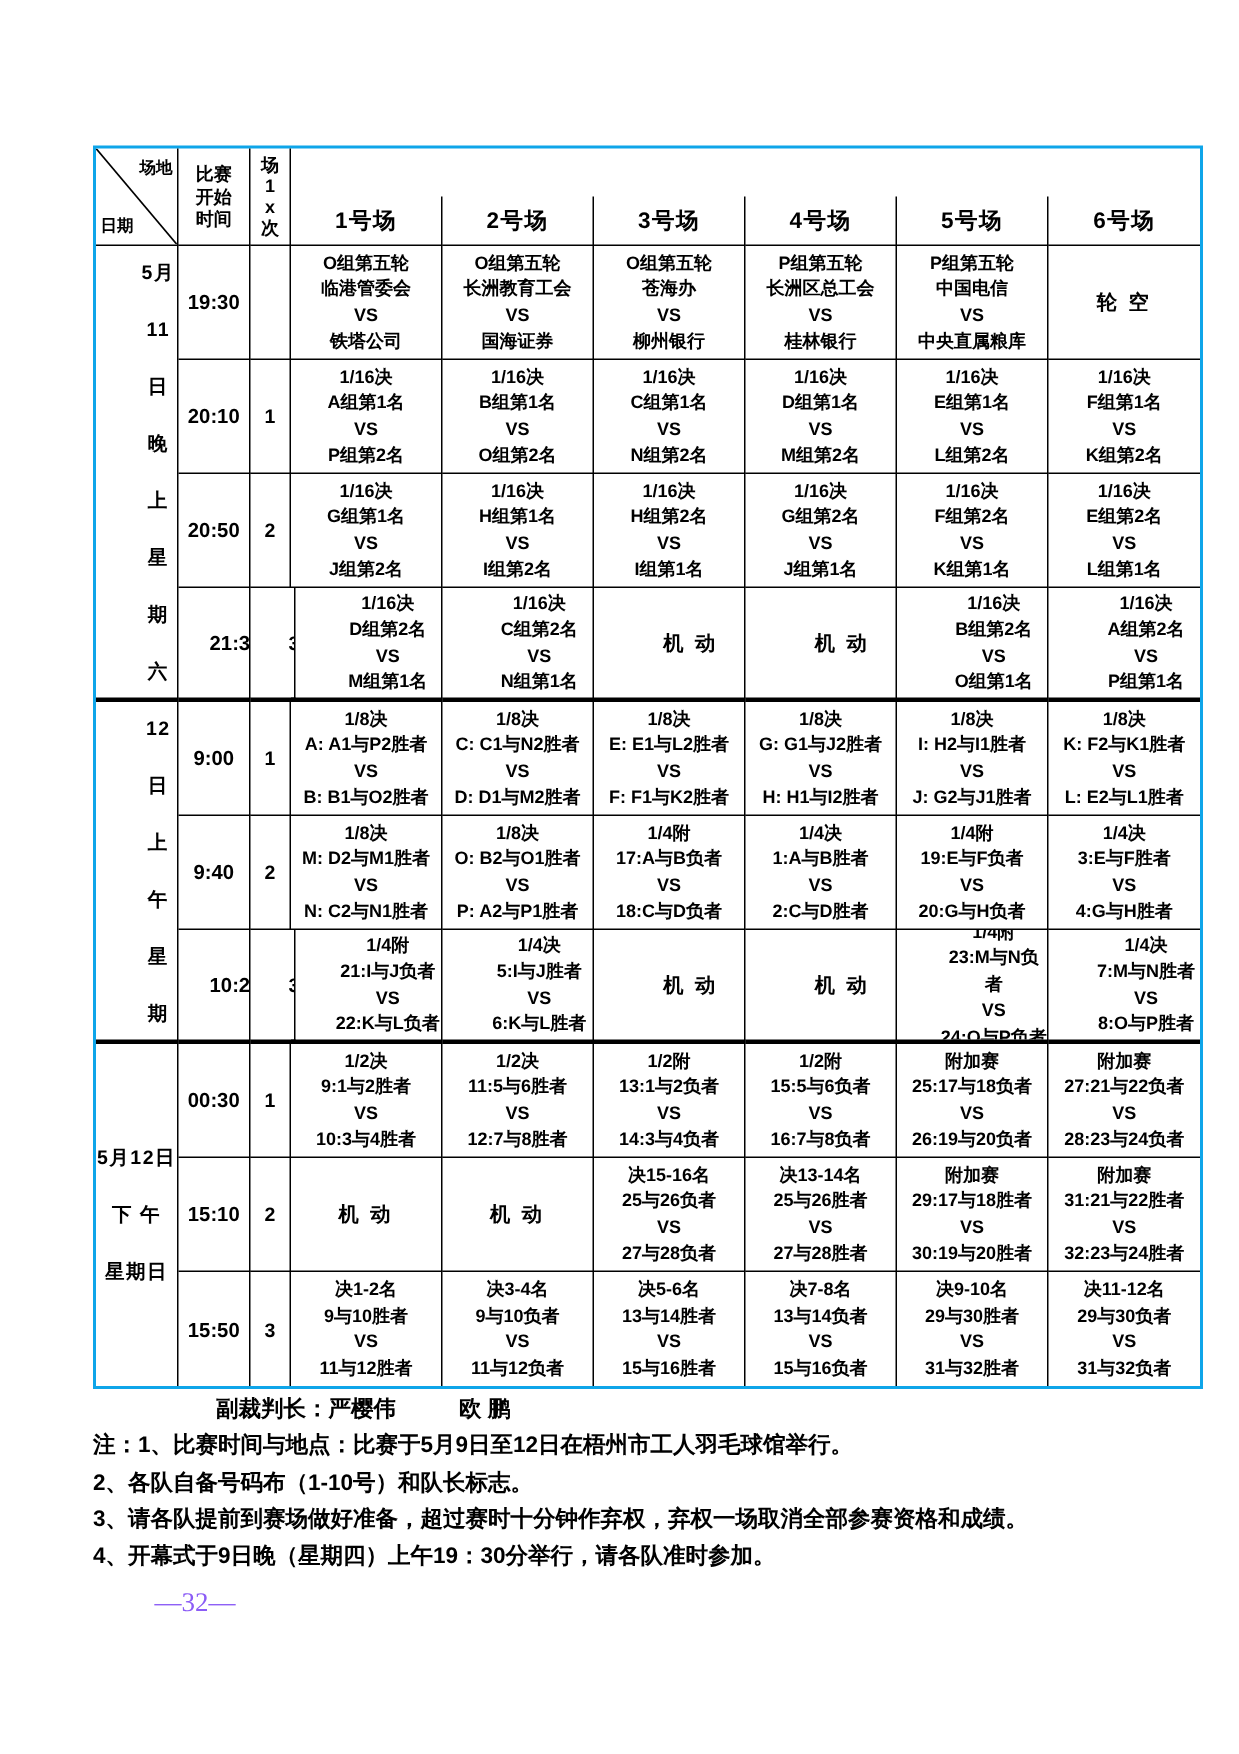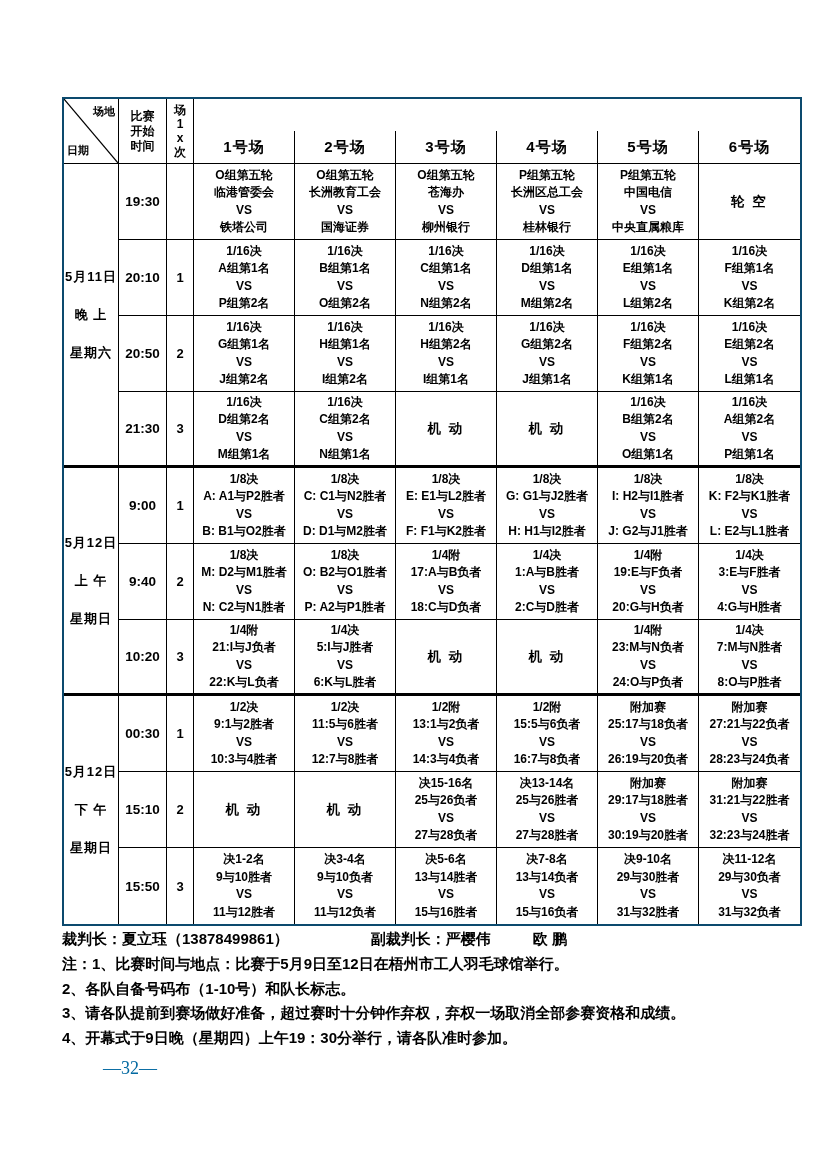--- a/index.html
+++ b/index.html
@@ -1,26 +1,26 @@
 <!DOCTYPE html>
 <html><head>
 <meta charset="utf-8">
 <style>
   html,body{margin:0;padding:0;background:#ffffff;}
   .page{position:relative;width:826px;height:1169px;background:#ffffff;
         font-family:"Liberation Sans","DejaVu Sans",sans-serif;color:#000;}
   .schedule-table{position:absolute;left:62px;top:97px;width:736px;
         display:grid;grid-template-columns:55px 48px 27px repeat(6,1fr);
         grid-template-rows:32px 33px repeat(10,76px);
-        border:2px solid #0c4a6e;}
+        border:2px solid #0ea5e9;}
   .cell{border-right:1px solid #000;border-bottom:1px solid #000;
         display:flex;align-items:center;justify-content:center;
         text-align:center;font-weight:bold;white-space:pre-line;
         box-sizing:border-box;overflow:hidden;}
-  .tb{border-bottom-width:3px;}
+  .tb{border-bottom-width:3px;padding-left:29px;}
   .lc{border-right:none;}
   .lr{border-bottom:none;}
   .corner{grid-area:1 / 1 / span 2 / span 1;position:relative;}
   .corner svg{position:absolute;left:0;top:0;width:100%;height:100%;}
   .corner-top{position:absolute;top:5px;right:3px;font-size:11px;}
   .corner-bottom{position:absolute;bottom:5px;left:3px;font-size:11px;}
   .time-hdr{grid-area:1 / 2 / span 2 / span 1;font-size:12px;line-height:15px;}
   .session-hdr{grid-area:1 / 3 / span 2 / span 1;font-size:12px;line-height:14px;}
   .title-cell{grid-area:1 / 4 / 2 / span 6;border-right:none;
         font-size:27px;letter-spacing:26px;padding-left:26px;}
@@ -31,21 +31,21 @@
   .match-cell{font-size:12px;line-height:17.5px;}
   .match-cell.single{font-size:13.5px;letter-spacing:2px;}
   .footer{position:absolute;left:62px;top:927px;width:742px;
         font-size:15px;font-weight:bold;}
   .ref-line{display:flex;align-items:center;height:25px;}
   .ref-deputy{margin-left:82px;}
   .ref-deputy2{margin-left:42px;}
   .note{line-height:24.5px;}
   .page-number{position:absolute;left:103px;top:1058px;
         font-family:"Liberation Serif","DejaVu Serif",serif;
-        font-size:18px;font-weight:normal;color:#0369a1;}
+        font-size:18px;font-weight:normal;color:#8b5cf6;}
 </style>
 </head>
 <body>
 
 <div class="page">
 
   <div class="schedule-table" id="grid">
 
     <div class="cell corner">
       <svg viewBox="0 0 55 66" preserveAspectRatio="none">
@@ -317,21 +317,20 @@
 VS
 31与32胜者</div>
       <div class="cell match-cell lc lr" style="grid-area: 12 / 9;">决11-12名
 29与30负者
 VS
 31与32负者</div>
     </div>
 
   <div class="footer">
     <div class="ref-line">
-      <span>裁判长：夏立珏（13878499861）</span>
       <span class="ref-deputy">副裁判长：严樱伟</span>
       <span class="ref-deputy2">欧 鹏</span>
     </div>
     <div class="note">注：1、比赛时间与地点：比赛于5月9日至12日在梧州市工人羽毛球馆举行。</div>
     <div class="note">2、各队自备号码布（1-10号）和队长标志。</div>
     <div class="note">3、请各队提前到赛场做好准备，超过赛时十分钟作弃权，弃权一场取消全部参赛资格和成绩。</div>
     <div class="note">4、开幕式于9日晚（星期四）上午19：30分举行，请各队准时参加。</div>
   </div>
 
   <div class="page-number">—32—</div>

